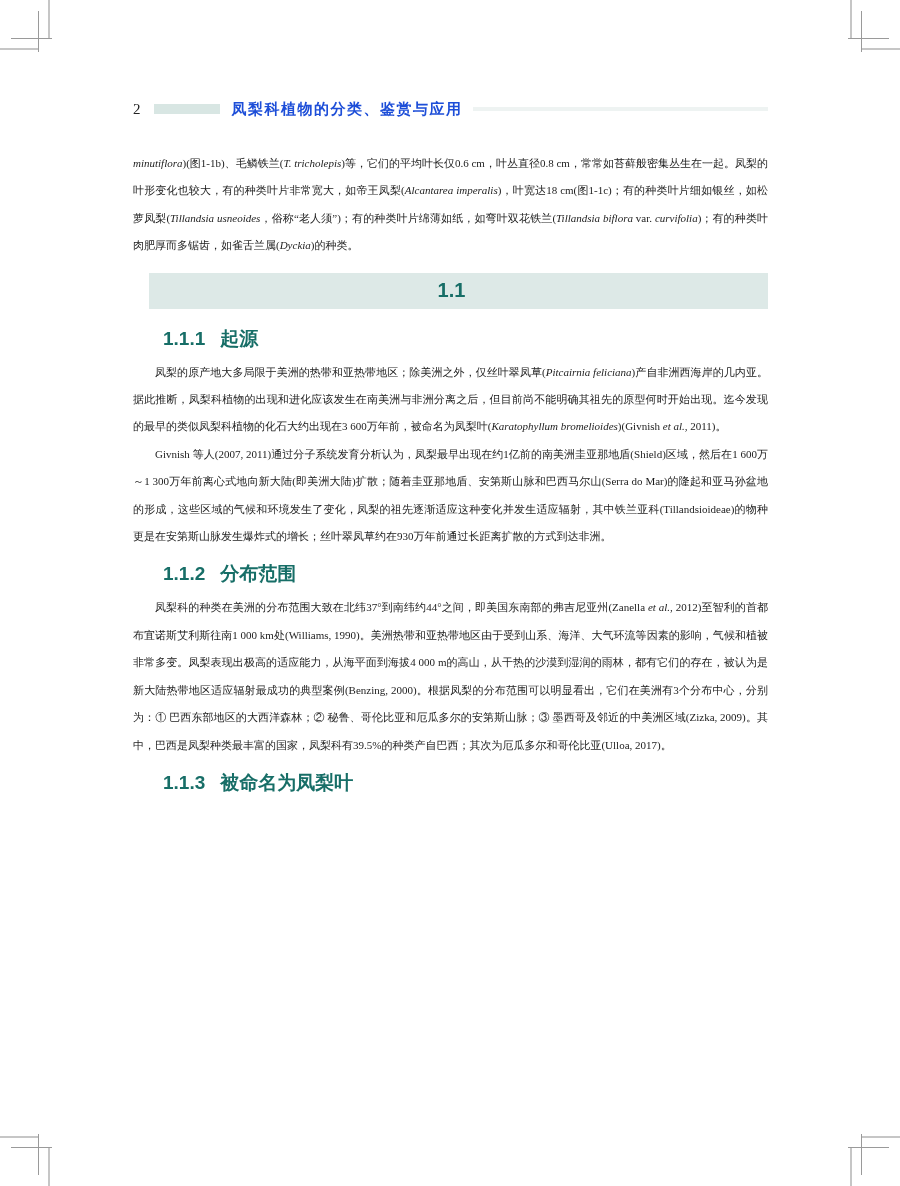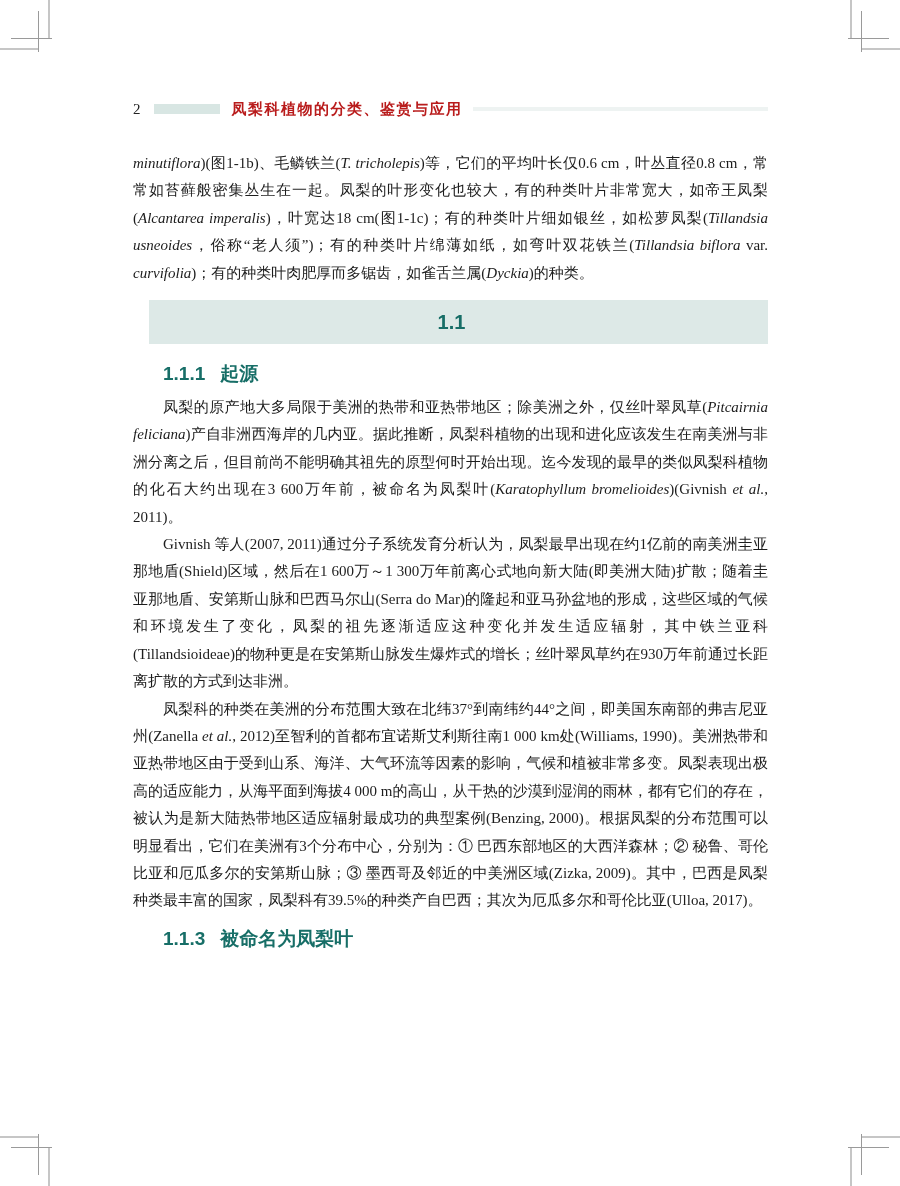--- a/index.html
+++ b/index.html
@@ -34,32 +34,32 @@
   
   .header{
     position:absolute;top:99px;left:133px;width:635px;height:20px;
     display:flex;align-items:center;
   }
   .page-num{font-size:15px;color:#222;line-height:20px;}
   .header-block{width:66px;height:10px;background:var(--header-block);margin-left:13px;flex:0 0 auto;}
   .header-title{
     font-family:"Liberation Sans","DejaVu Sans",sans-serif;
     font-weight:bold;font-size:15px;letter-spacing:1.5px;
-    margin-left:12px;color:#b91c1c;white-space:nowrap;
+    margin-left:12px;color:#1d4ed8;white-space:nowrap;
   }
   .header-rule{flex:1 1 auto;height:4px;background:var(--header-rule);margin-left:10px;}
   
   .content{position:absolute;top:150px;left:133px;width:635px;}
   p.body{
-    margin:0;font-size:15px;line-height:27.4px;text-align:justify;
+    margin:0;font-size:11px;line-height:27.4px;text-align:justify;
     text-justify:inter-ideograph;
   }
   p.indent{text-indent:2em;}
   .band{
-    margin:13px 0 18px 16px;height:44px;background:var(--band-bg);
+    margin:13px 0 18px 16px;height:36px;background:var(--band-bg);
     color:var(--teal);
     font-family:"Liberation Sans","DejaVu Sans",sans-serif;
     font-weight:bold;font-size:20px;
     display:flex;justify-content:center;align-items:center;
   }
   .band .num{margin-right:14px;}
   h3.sec{
     margin:12px 0 8px 30px;color:var(--teal);
     font-family:"Liberation Sans","DejaVu Sans",sans-serif;
     font-size:19px;font-weight:bold;line-height:24px;
@@ -113,20 +113,23 @@
     </div>
 
     <h3 class="sec">
       <span class="num">1.1.1</span><span class="ttl">起源</span>
     </h3>
 
     <p class="body indent"><span>凤梨的原产地大多局限于美洲的热带和亚热带地区；除美洲之外，仅丝叶翠凤草(</span><span style="font-style: italic;">Pitcairnia feliciana</span><span>)产自非洲西海岸的几内亚。据此推断，凤梨科植物的出现和进化应该发生在南美洲与非洲分离之后，但目前尚不能明确其祖先的原型何时开始出现。迄今发现的最早的类似凤梨科植物的化石大约出现在3 600万年前，被命名为凤梨叶(</span><span style="font-style: italic;">Karatophyllum bromelioides</span><span>)(Givnish </span><span style="font-style: italic;">et al.</span><span>, 2011)。</span></p>
 
     <p class="body indent"><span>Givnish 等人(2007, 2011)通过分子系统发育分析认为，凤梨最早出现在约1亿前的南美洲圭亚那地盾(Shield)区域，然后在1 600万～1 300万年前离心式地向新大陆(即美洲大陆)扩散；随着圭亚那地盾、安第斯山脉和巴西马尔山(Serra do Mar)的隆起和亚马孙盆地的形成，这些区域的气候和环境发生了变化，凤梨的祖先逐渐适应这种变化并发生适应辐射，其中铁兰亚科(Tillandsioideae)的物种更是在安第斯山脉发生爆炸式的增长；丝叶翠凤草约在930万年前通过长距离扩散的方式到达非洲。</span></p>
 
+    <h3 class="sec">
+      <span class="num">1.1.2</span><span class="ttl">分布范围</span>
+    </h3>
 
     <p class="body indent"><span>凤梨科的种类在美洲的分布范围大致在北纬37°到南纬约44°之间，即美国东南部的弗吉尼亚州(Zanella </span><span style="font-style: italic;">et al.</span><span>, 2012)至智利的首都布宜诺斯艾利斯往南1 000 km处(Williams, 1990)。美洲热带和亚热带地区由于受到山系、海洋、大气环流等因素的影响，气候和植被非常多变。凤梨表现出极高的适应能力，从海平面到海拔4 000 m的高山，从干热的沙漠到湿润的雨林，都有它们的存在，被认为是新大陆热带地区适应辐射最成功的典型案例(Benzing, 2000)。根据凤梨的分布范围可以明显看出，它们在美洲有3个分布中心，分别为：① 巴西东部地区的大西洋森林；② 秘鲁、哥伦比亚和厄瓜多尔的安第斯山脉；③ 墨西哥及邻近的中美洲区域(Zizka, 2009)。其中，巴西是凤梨种类最丰富的国家，凤梨科有39.5%的种类产自巴西；其次为厄瓜多尔和哥伦比亚(Ulloa, 2017)。</span></p>
 
     <h3 class="sec">
       <span class="num">1.1.3</span><span class="ttl">被命名为凤梨叶</span>
     </h3>
 
   </div>
 </div>
 

